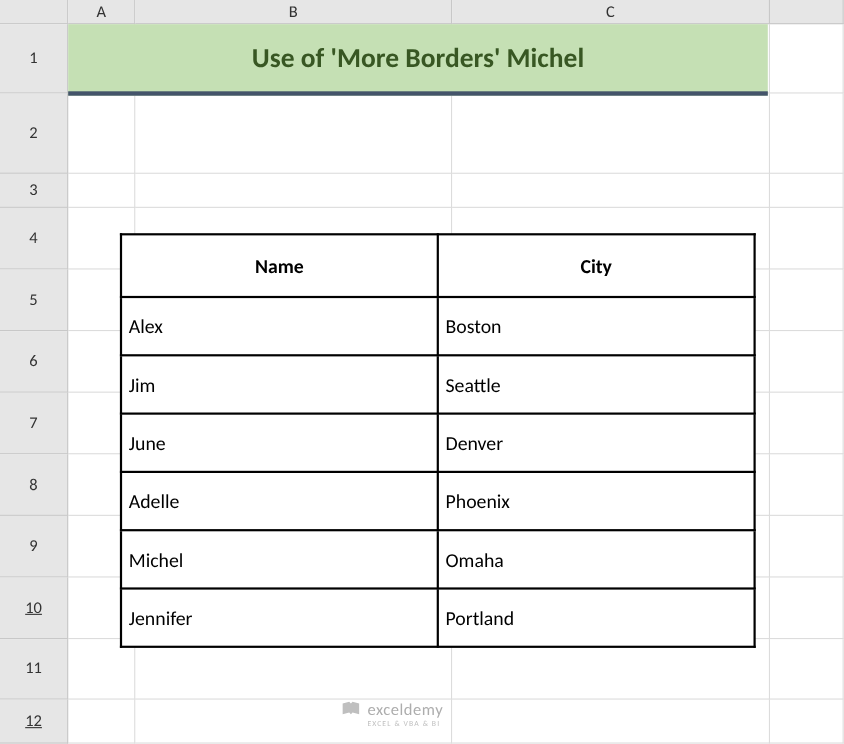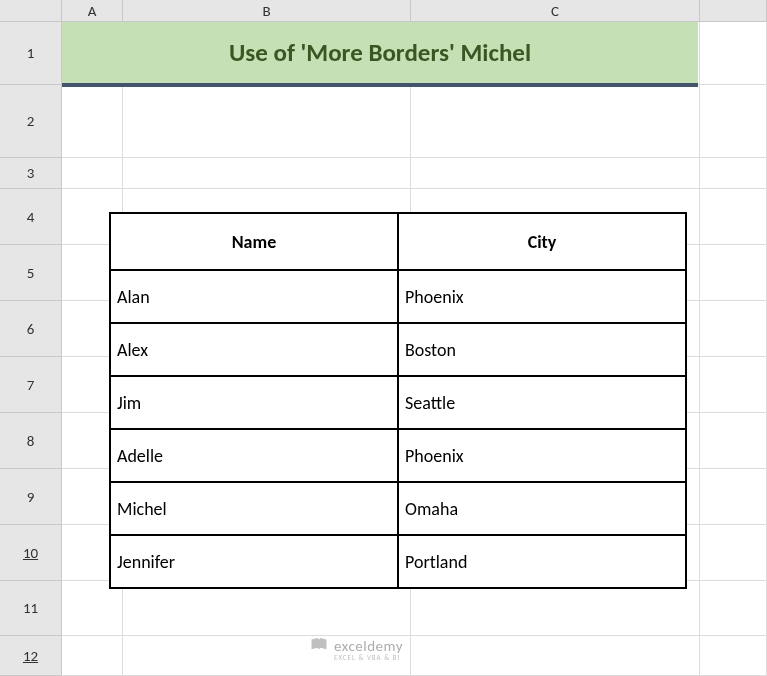--- a/index.html
+++ b/index.html
@@ -199,30 +199,30 @@
 
   <table class="data-table">
     <thead>
       <tr>
         <th>Name</th>
         <th>City</th>
       </tr>
     </thead>
     <tbody id="table-body">
         <tr>
-          <td>Alan</td>
-          <td>Phoenix</td>
-        </tr>
-        <tr>
           <td>Alex</td>
           <td>Boston</td>
         </tr>
         <tr>
           <td>Jim</td>
           <td>Seattle</td>
+        </tr>
+        <tr>
+          <td>June</td>
+          <td>Denver</td>
         </tr>
         <tr>
           <td>Adelle</td>
           <td>Phoenix</td>
         </tr>
         <tr>
           <td>Michel</td>
           <td>Omaha</td>
         </tr>
         <tr>

